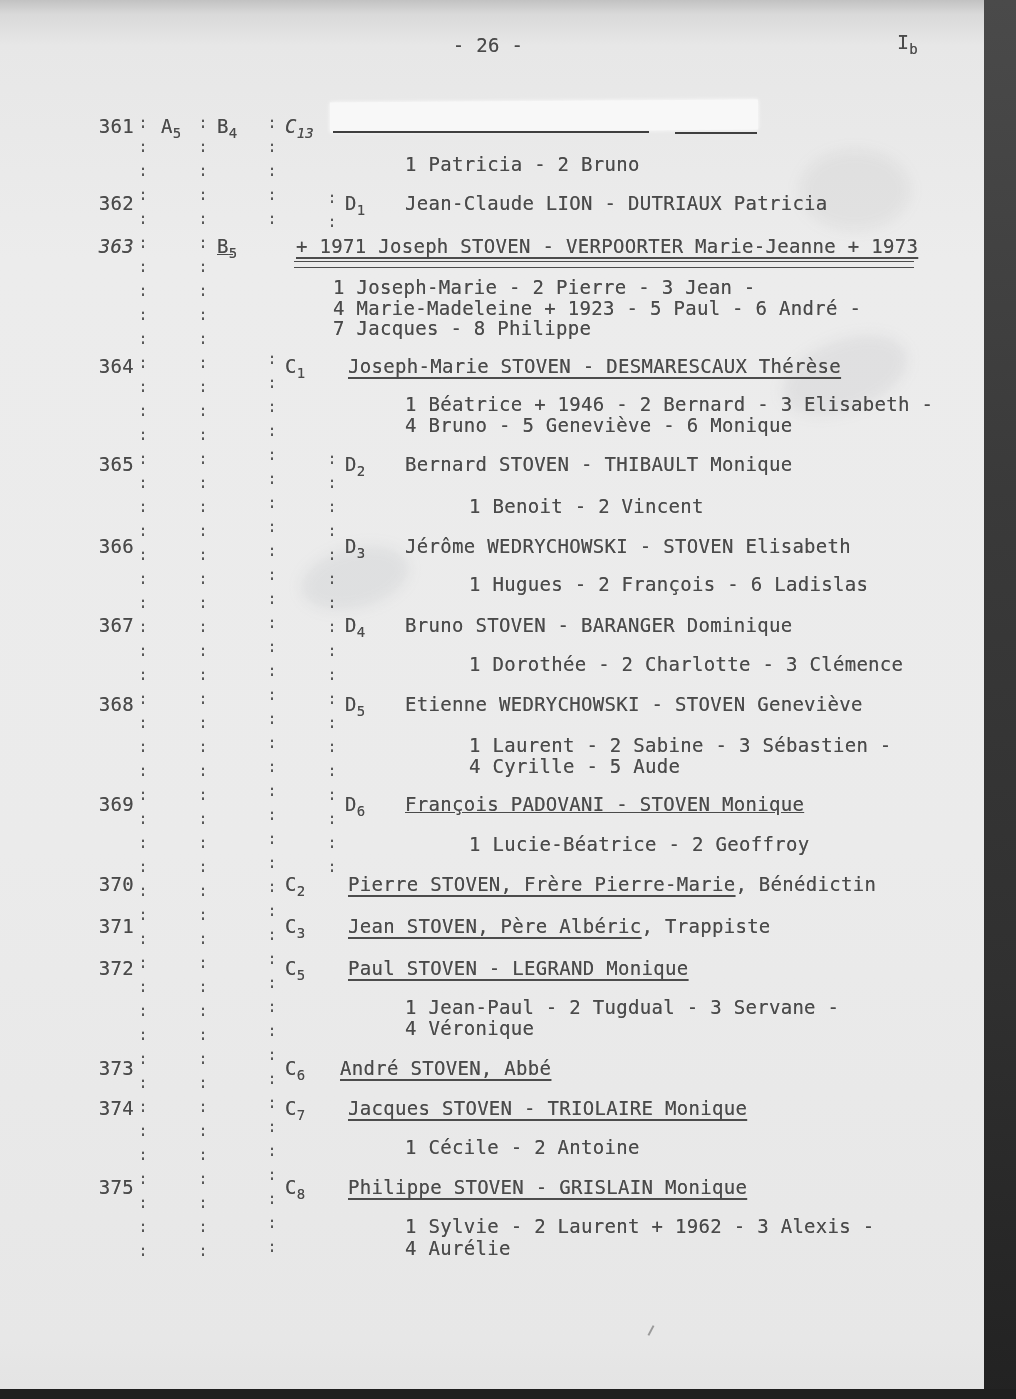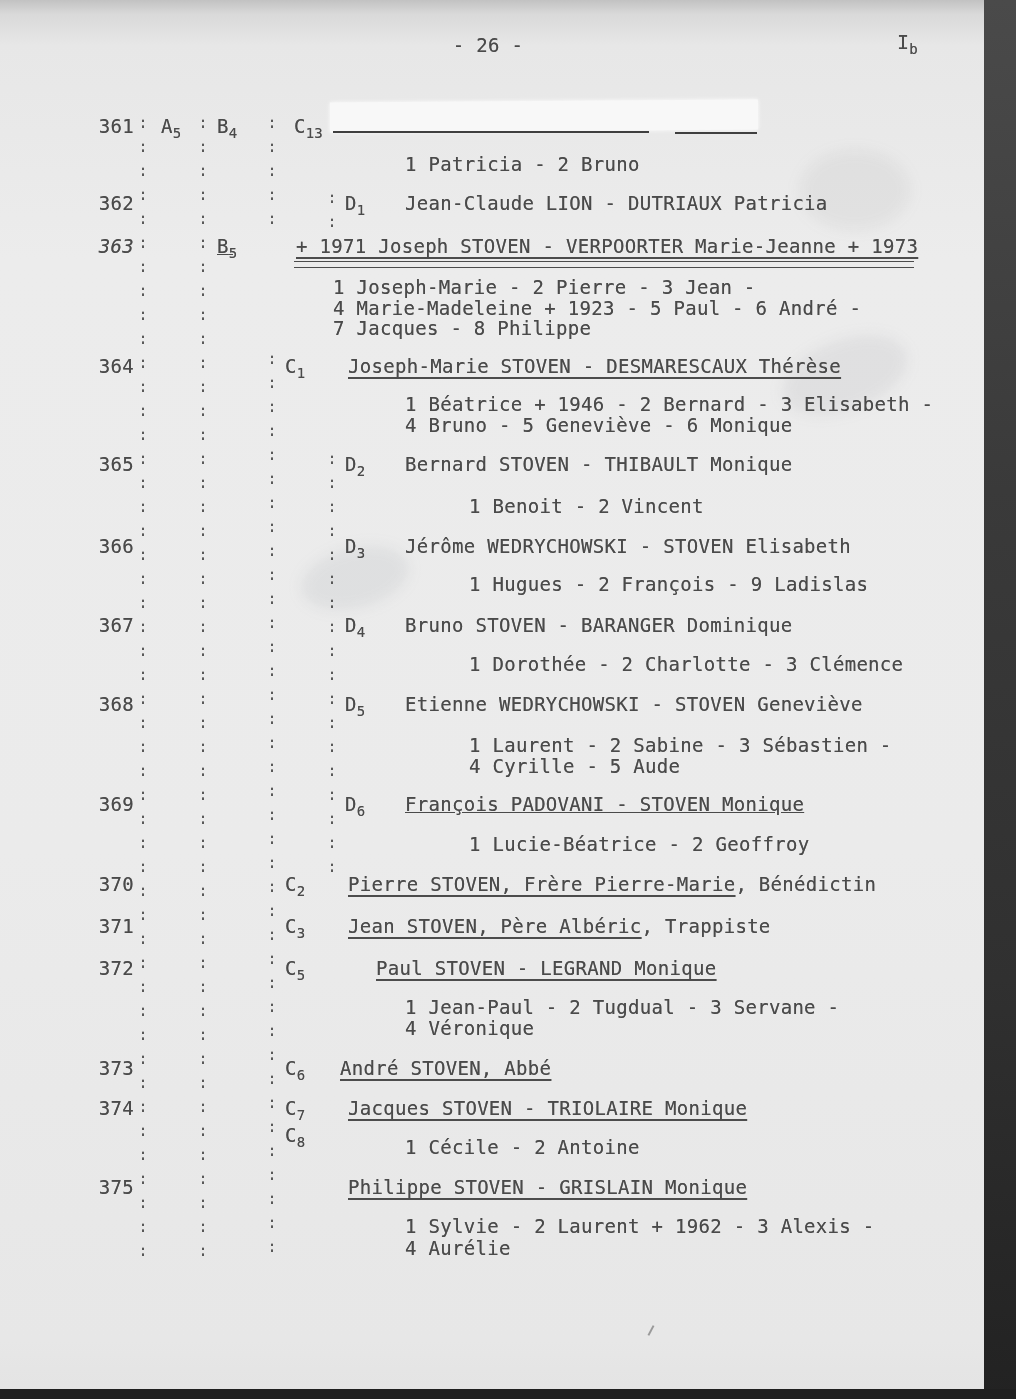--- a/index.html
+++ b/index.html
@@ -51,21 +51,21 @@
   <div class="gut" style="left:136px;top:114px;height:1150px;">::::::::::::::::::::::::::::::::::::::::::::::::::::::::::::</div>
   <div class="gut" style="left:196px;top:114px;height:1150px;">::::::::::::::::::::::::::::::::::::::::::::::::::::::::::::</div>
   <div class="gut" style="left:265px;top:114px;height:122px;">::::::::::::::::::::::::::::::::::::::::::::::::::::::::::::</div>
   <div class="gut" style="left:265px;top:350px;height:916px;">::::::::::::::::::::::::::::::::::::::::::::::::::::::::::::</div>
   <div class="gut" style="left:325px;top:189px;height:46px;">::::::::::::::::::::::::::::::::::::::::::::::::::::::::::::</div>
   <div class="gut" style="left:325px;top:450px;height:428px;">::::::::::::::::::::::::::::::::::::::::::::::::::::::::::::</div>
 
   <div class="t num" style="left:92px;top:115px;">361</div>
   <div class="t" style="left:161px;top:115px;"><span>A</span><span class="sub">5</span></div>
   <div class="t" style="left:217px;top:115px;"><span>B</span><span class="sub">4</span></div>
-  <div class="t" style="left:294px;top:115px;"><span>C</span><span class="sub">13</span></div>
+  <div class="t" style="left:285px;top:115px;font-style:italic;"><span>C</span><span class="sub">13</span></div>
   <div class="redaction"></div>
   <div class="redline" style="left:333px;top:131px;width:316px;"></div>
   <div class="redline" style="left:675px;top:132px;width:82px;"></div>
   <div class="t" style="left:405px;top:153px;">1 Patricia - 2 Bruno</div>
 
   <div class="t num" style="left:92px;top:192px;">362</div>
   <div class="t" style="left:345px;top:192px;"><span>D</span><span class="sub">1</span></div>
   <div class="t" style="left:405px;top:192px;">Jean-Claude LION - DUTRIAUX Patricia</div>
 
   <div class="t num" style="left:92px;top:235px;font-style:italic;">363</div>
@@ -83,21 +83,21 @@
   <div class="t" style="left:405px;top:414px;">4 Bruno - 5 Geneviève - 6 Monique</div>
 
   <div class="t num" style="left:92px;top:453px;">365</div>
   <div class="t" style="left:345px;top:453px;"><span>D</span><span class="sub">2</span></div>
   <div class="t" style="left:405px;top:453px;">Bernard STOVEN - THIBAULT Monique</div>
   <div class="t" style="left:469px;top:495px;">1 Benoit - 2 Vincent</div>
 
   <div class="t num" style="left:92px;top:535px;">366</div>
   <div class="t" style="left:345px;top:535px;"><span>D</span><span class="sub">3</span></div>
   <div class="t" style="left:405px;top:535px;">Jérôme WEDRYCHOWSKI - STOVEN Elisabeth</div>
-  <div class="t" style="left:469px;top:573px;">1 Hugues - 2 François - 9 Ladislas</div>
+  <div class="t" style="left:469px;top:573px;">1 Hugues - 2 François - 6 Ladislas</div>
 
   <div class="t num" style="left:92px;top:614px;">367</div>
   <div class="t" style="left:345px;top:614px;"><span>D</span><span class="sub">4</span></div>
   <div class="t" style="left:405px;top:614px;">Bruno STOVEN - BARANGER Dominique</div>
   <div class="t" style="left:469px;top:653px;">1 Dorothée - 2 Charlotte - 3 Clémence</div>
 
   <div class="t num" style="left:92px;top:693px;">368</div>
   <div class="t" style="left:345px;top:693px;"><span>D</span><span class="sub">5</span></div>
   <div class="t" style="left:405px;top:693px;">Etienne WEDRYCHOWSKI - STOVEN Geneviève</div>
   <div class="t" style="left:469px;top:734px;">1 Laurent - 2 Sabine - 3 Sébastien -</div>
@@ -111,32 +111,32 @@
   <div class="t num" style="left:92px;top:873px;">370</div>
   <div class="t" style="left:285px;top:873px;"><span>C</span><span class="sub">2</span></div>
   <div class="t" style="left:348px;top:873px;"><span class="u">Pierre STOVEN, Frère Pierre-Marie</span><span>, Bénédictin</span></div>
 
   <div class="t num" style="left:92px;top:915px;">371</div>
   <div class="t" style="left:285px;top:915px;"><span>C</span><span class="sub">3</span></div>
   <div class="t" style="left:348px;top:915px;text-align:right;"><span class="u">Jean STOVEN, Père Albéric</span><span>, Trappiste</span></div>
 
   <div class="t num" style="left:92px;top:957px;">372</div>
   <div class="t" style="left:285px;top:957px;"><span>C</span><span class="sub">5</span></div>
-  <div class="t u" style="left:348px;top:957px;margin-left:28px;">Paul STOVEN - LEGRAND Monique</div>
+  <div class="t u" style="left:348px;top:957px;">Paul STOVEN - LEGRAND Monique</div>
   <div class="t" style="left:405px;top:996px;">1 Jean-Paul - 2 Tugdual - 3 Servane -</div>
   <div class="t" style="left:405px;top:1017px;">4 Véronique</div>
 
   <div class="t num" style="left:92px;top:1057px;">373</div>
   <div class="t" style="left:285px;top:1057px;"><span>C</span><span class="sub">6</span></div>
   <div class="t u" style="left:340px;top:1057px;">André STOVEN, Abbé</div>
 
   <div class="t num" style="left:92px;top:1097px;">374</div>
   <div class="t" style="left:285px;top:1097px;"><span>C</span><span class="sub">7</span></div>
   <div class="t u" style="left:348px;top:1097px;">Jacques STOVEN - TRIOLAIRE Monique</div>
   <div class="t" style="left:405px;top:1136px;">1 Cécile - 2 Antoine</div>
 
   <div class="t num" style="left:92px;top:1176px;">375</div>
-  <div class="t" style="left:285px;top:1124px;text-align:center;"><span>C</span><span class="sub">8</span></div>
+  <div class="t" style="left:285px;top:1176px;text-align:center;"><span>C</span><span class="sub">8</span></div>
   <div class="t u" style="left:348px;top:1176px;">Philippe STOVEN - GRISLAIN Monique</div>
   <div class="t" style="left:405px;top:1215px;">1 Sylvie - 2 Laurent + 1962 - 3 Alexis -</div>
   <div class="t" style="left:405px;top:1237px;">4 Aurélie</div>
 
 </div>
 
 </body></html>

